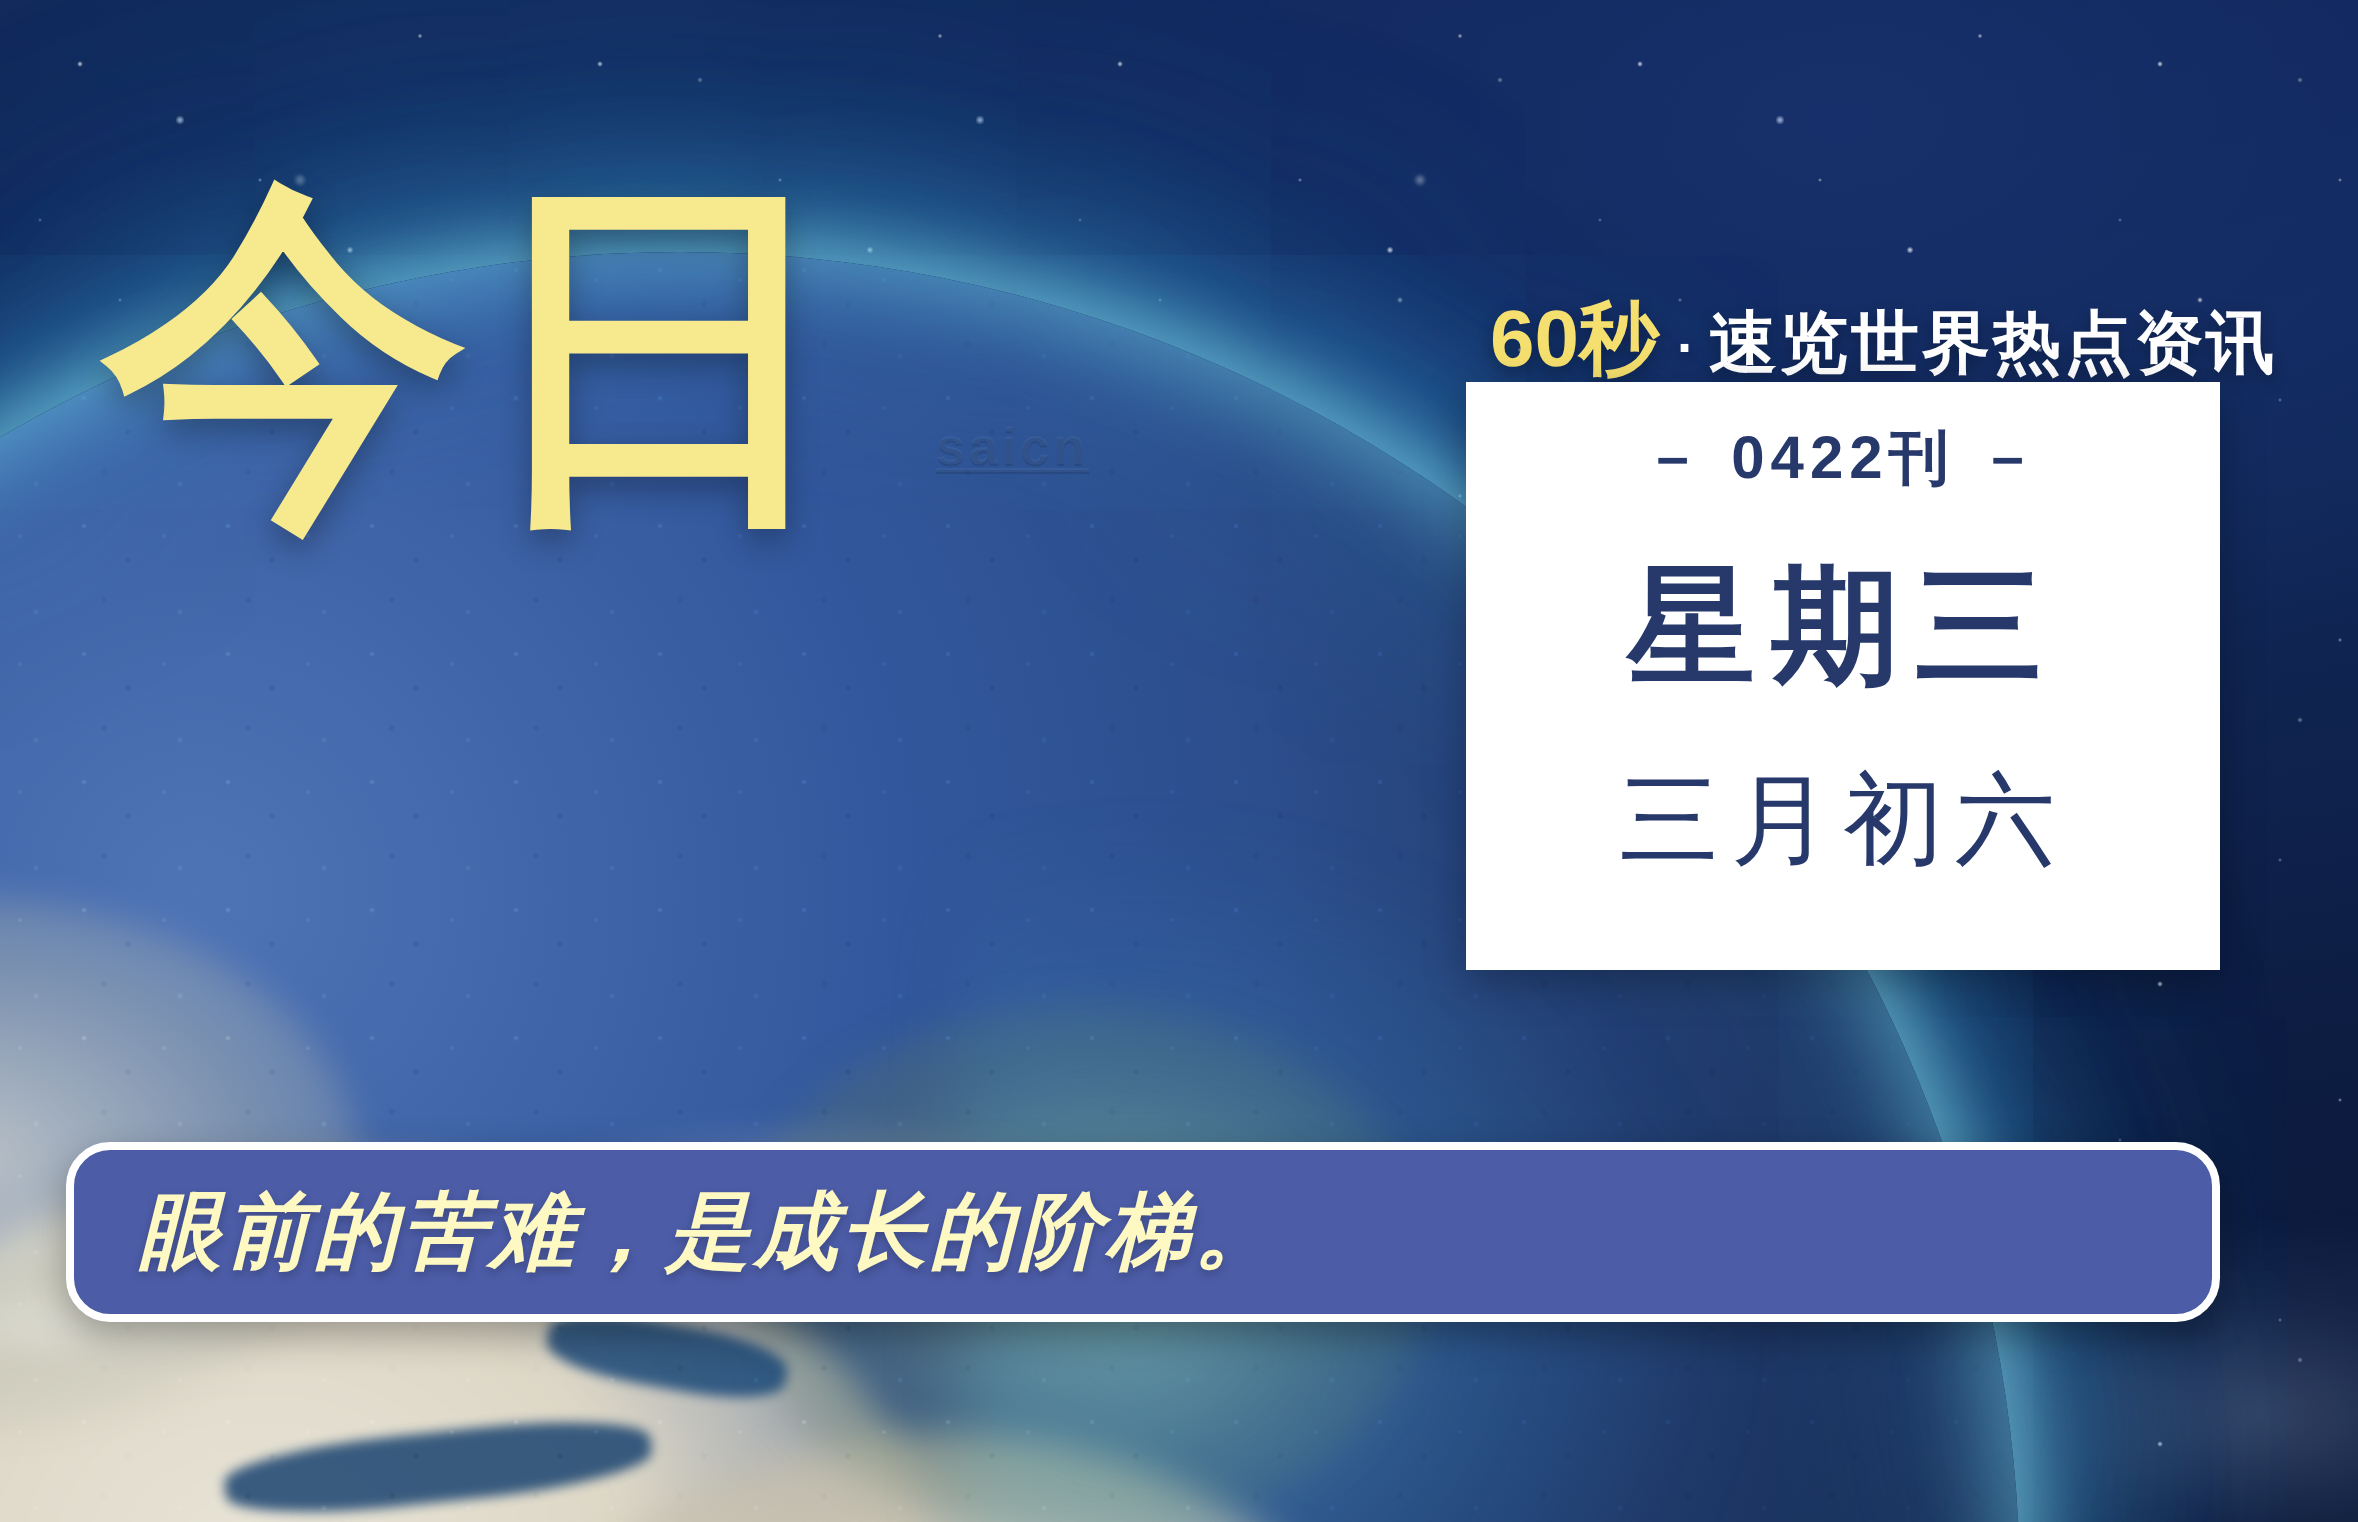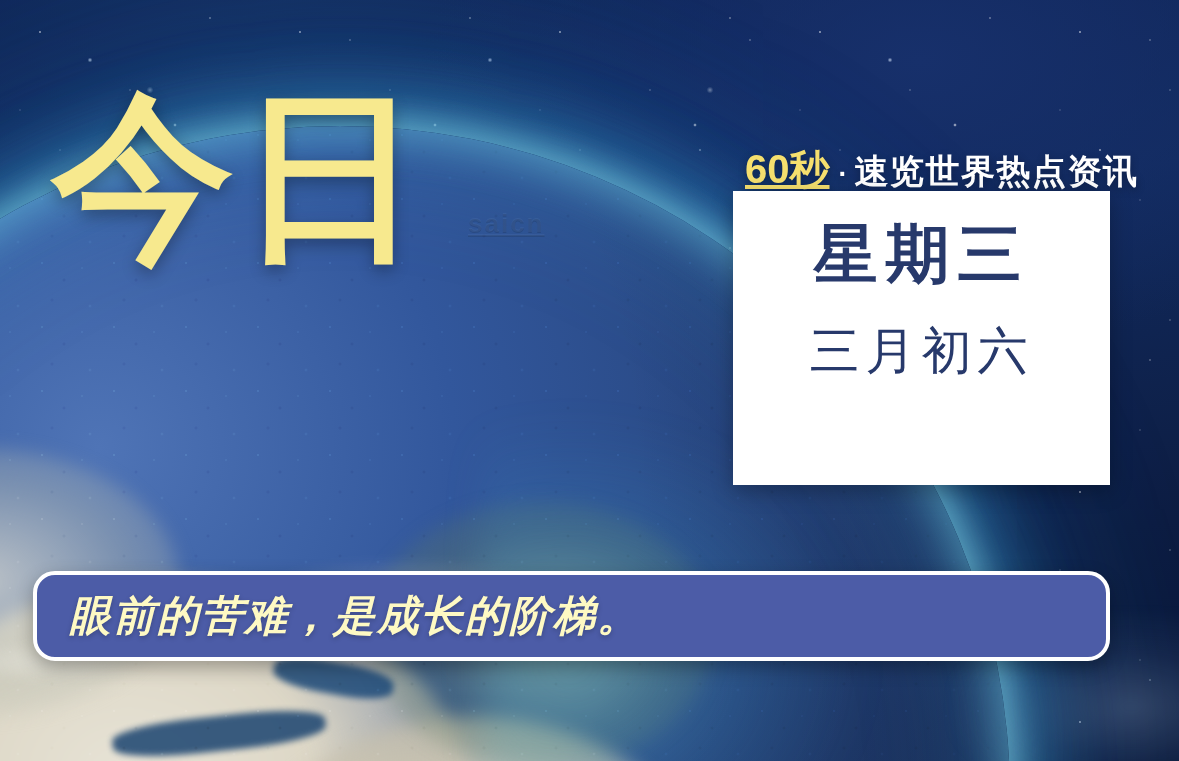--- a/index.html
+++ b/index.html
@@ -132,21 +132,21 @@
             background:#F4F7FB;border-radius:9px;
             display:flex;align-items:center;justify-content:center;
             box-shadow:0 3px 9px rgba(0,0,0,.26);}
   .datepill span{font-size:24px;font-weight:700;color:#23345E;letter-spacing:0px;
                  white-space:nowrap;}
 
   
   .tagline{position:absolute;left:745px;top:142px;display:flex;align-items:baseline;
            white-space:nowrap;}
   .tg-60{font-size:40px;font-weight:700;color:#F5DF6E;letter-spacing:0px;
-         text-shadow:0 3px 8px rgba(0,0,0,.32);text-decoration:underline;}
+         text-shadow:0 3px 8px rgba(0,0,0,.32);}
   .tg-dot{font-size:27px;font-weight:700;color:#FFFFFF;margin:0 7px 0 9px;
           text-shadow:0 2px 6px rgba(0,0,0,.3);}
   .tg-rest{font-size:34px;font-weight:700;color:#FFFFFF;letter-spacing:1.5px;
            text-shadow:0 3px 8px rgba(0,0,0,.32);}
 
   
   .card{position:absolute;left:733px;top:191px;width:377px;height:294px;
         background:#FFFFFF;box-shadow:0 6px 20px rgba(0,0,0,.28);
         display:flex;flex-direction:column;align-items:center;}
   .card-issue{margin-top:18px;font-size:30px;font-weight:700;color:#27396B;
@@ -201,20 +201,21 @@
   </div>
 
 
   <div class="tagline">
     <span class="tg-60">60秒</span>
     <span class="tg-dot">·</span>
     <span class="tg-rest">速览世界热点资讯</span>
   </div>
 
   <div class="card">
+    <div class="card-issue">－ 0422刊 －</div>
     <div class="card-week">星期三</div>
     <div class="card-lunar">三月初六</div>
   </div>
 
   <div class="quotebar">
     <span>眼前的苦难，是成长的阶梯。</span>
   </div>
 
 </div>
 

